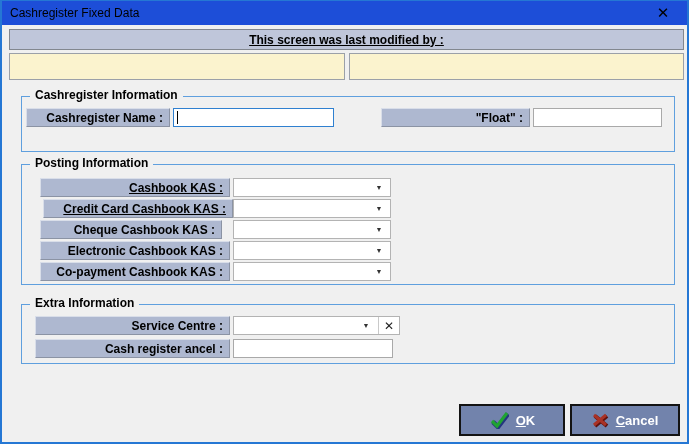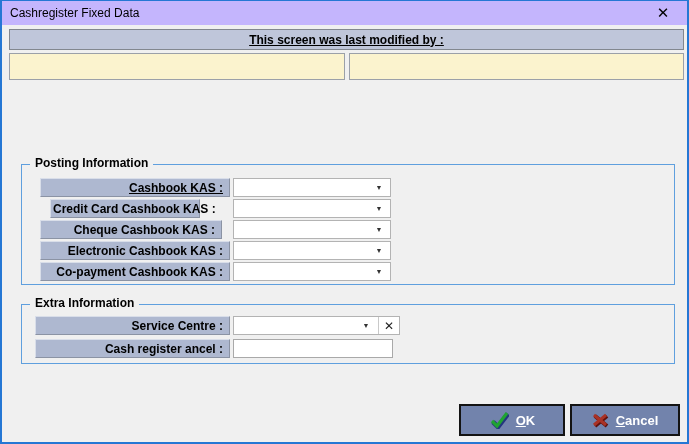--- a/index.html
+++ b/index.html
@@ -6,21 +6,21 @@
   html,body { width:689px; height:444px; background:#888; }
   .window {
     position:relative; width:689px; height:444px;
     background:#F0F0F0;
     border:2px solid #2577D4; border-top-width:1px;
     font-family:"Liberation Sans", sans-serif;
     overflow:hidden;
   }
   .titlebar {
     position:absolute; left:0; top:0; right:0; height:24px;
-    background:#c4b5fd;
+    background:#1d4ed8;
   }
   .title-text {
     position:absolute; left:8px; top:5px;
     font-size:12px; color:#000;
   }
   .close-btn {
     position:absolute; right:6px; top:1px; width:36px; height:22px;
     display:flex; align-items:center; justify-content:center;
     font-size:15px; color:#000; cursor:default;
   }
@@ -110,31 +110,41 @@
       <span>✕</span>
     </div>
   </div>
 
   <div class="header-bar">
     <span>This screen was last modified by :</span>
   </div>
   <div class="yellow-box yellow-1"></div>
   <div class="yellow-box yellow-2"></div>
 
+  <div class="group g1">
+    <div class="group-title">Cashregister Information</div>
+
+    <div class="fld-label" style="left:4px; top:11px; width:144px;">Cashregister Name :</div>
+    <input class="txt-input focused" style="left: 151px; top: 11px; width: 161px;" value="">
+    <div class="caret" style="left:155px; top:14px;"></div>
+
+    <div class="fld-label" style="left:359px; top:11px; width:149px;">"Float" :</div>
+    <input class="txt-input" style="left: 511px; top: 11px; width: 129px;" value="">
+  </div>
 
   <div class="group g2">
     <div class="group-title">Posting Information</div>
 
     <div class="fld-label" style="left:18px; top:13px; width:190px;text-decoration:underline;">Cashbook KAS :</div>
     <div class="combo" style="left:211px; top:13px; width:158px;">
       <span></span>
       <span class="combo-arrow">▼</span>
     </div>
 
-    <div class="fld-label" style="left:28px; top:34px; width:150px;">Credit Card Cashbook KAS :</div>
+    <div class="fld-label" style="left:21px; top:34px; width:190px;text-decoration:underline;">Credit Card Cashbook KAS :</div>
     <div class="combo" style="left:211px; top:34px; width:158px;">
       <span></span>
       <span class="combo-arrow">▼</span>
     </div>
 
     <div class="fld-label" style="left:18px; top:55px; width:182px;">Cheque Cashbook KAS :</div>
     <div class="combo" style="left:211px; top:55px; width:158px;">
       <span></span>
       <span class="combo-arrow">▼</span>
     </div>

